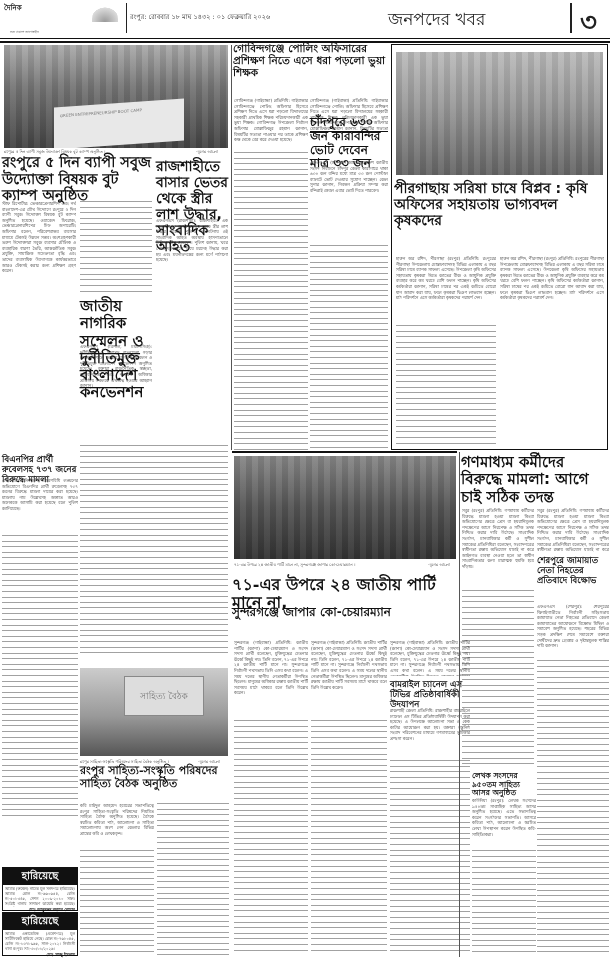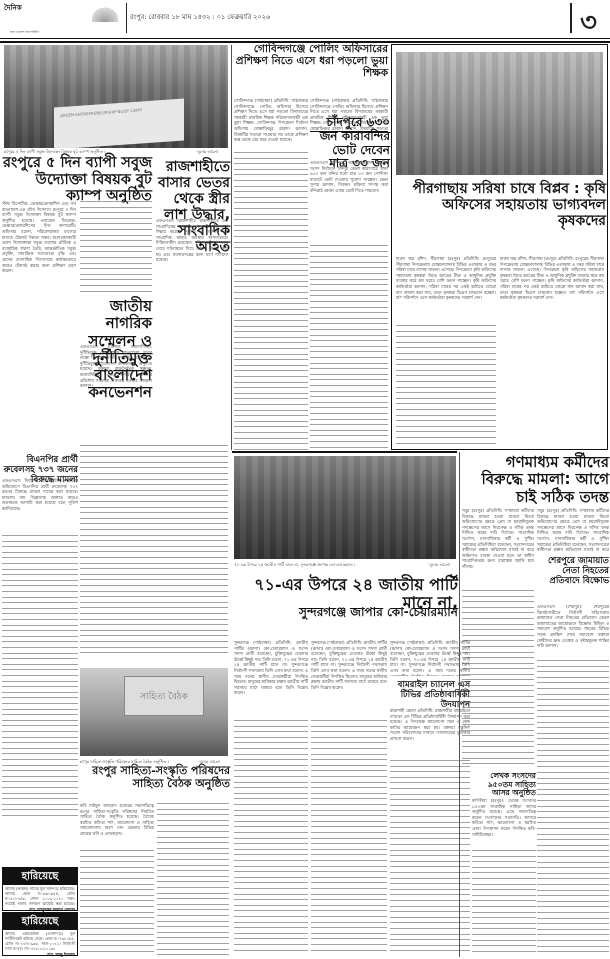--- a/index.html
+++ b/index.html
@@ -14,41 +14,42 @@
   .sun{position:absolute;right:4px;top:4px;width:26px;height:16px;border-radius:16px 16px 0 0;background:radial-gradient(circle at 50% 100%,#999 0,#ddd 70%,transparent 71%)}
   .vbar{background:#222}
   .dateline{left:130px;top:12px;font-size:6.5px;color:#222}
   .section{left:388px;top:6px;font-size:17px;color:#222}
   .pagenum{left:580px;top:2px;font-size:26px;font-weight:bold;color:#222}
   .rule1{left:0;top:38px;width:610px;height:1px;background:#111}
   .rule2{left:0;top:41px;width:610px;height:2px;background:#111}
   .photo{background:linear-gradient(180deg,#aaa 0%,#777 40%,#444 100%);overflow:hidden}
   .photo .shade{position:absolute;inset:0;background:repeating-linear-gradient(90deg,rgba(0,0,0,.08) 0 6px,rgba(255,255,255,.05) 6px 12px)}
   .caption{font-size:4px;color:#222}
-  .hl{font-weight:bold;color:#111;text-align:right;line-height:1.15}
+  .hl{font-weight:bold;color:#111;text-align:left;line-height:1.15}
   .body{font-size:4.2px;line-height:5.6px;color:#333;text-align:justify;overflow:hidden}
   .colrule{background:#555;width:1px}
   .hrule{background:#111;height:1px}
   .boxed{border:1px solid #111}
   .adhead{background:#111;color:#fff;font-size:10px;font-weight:bold;text-align:center}
   .adtext{font-size:3.8px;line-height:5px;color:#333;text-align:justify;padding:1px 2px}
   .adsig{font-size:4px;font-weight:bold;text-align:right;padding:0 2px}
   .filler{background:repeating-linear-gradient(180deg,#555 0 1px,transparent 1px 5.6px);opacity:.55}
 </style>
 </head>
 <body>
 
 <div class="abs masthead">
   <div class="abs logo">
     <span class="logo-small">দৈনিক</span>
     <span class="sun"></span>
     <span class="logo-sub">সত্য প্রকাশে আপোষহীন</span>
   </div>
   <div class="abs vbar" style="left:126px;top:3px;width:1px;height:30px"></div>
   <div class="abs dateline">রংপুর: রোববার ১৮ মাঘ ১৪৩২ : ০১ ফেব্রুয়ারি ২০২৬</div>
+  <div class="abs section">জনপদের খবর</div>
   <div class="abs vbar" style="left:570px;top:3px;width:2px;height:30px"></div>
   <div class="abs pagenum">৩</div>
 </div>
 <div class="abs rule1"></div>
 <div class="abs rule2"></div>
 
 <div class="abs photo" style="left:4px;top:45px;width:224px;height:103px">
   <div class="shade"></div>
   <div class="abs" style="left:50px;top:58px;width:130px;height:42px;background:#e8e8e8;transform:skewY(-4deg);font-size:4px;color:#777;padding:6px">GREEN ENTREPRENEURSHIP BOOT CAMP</div>
 </div>

